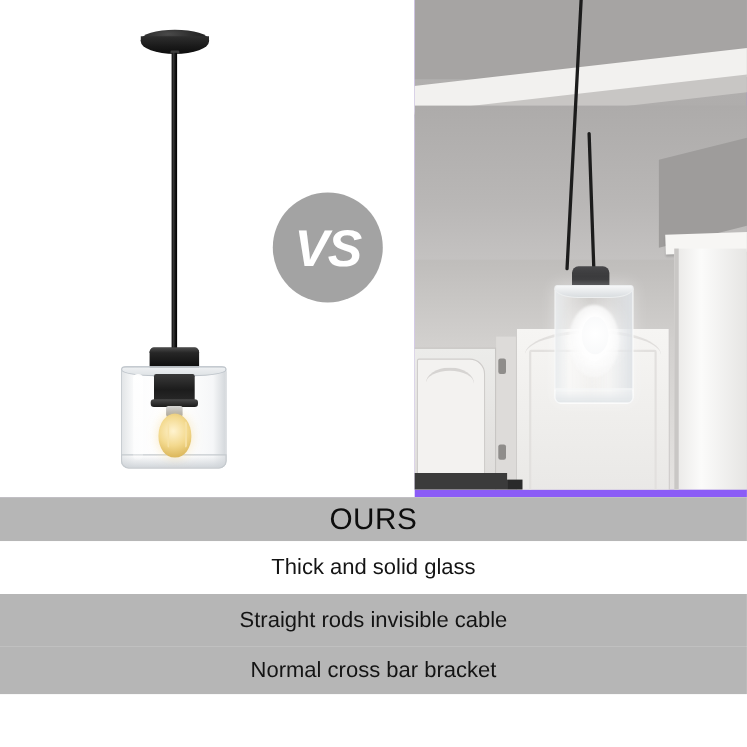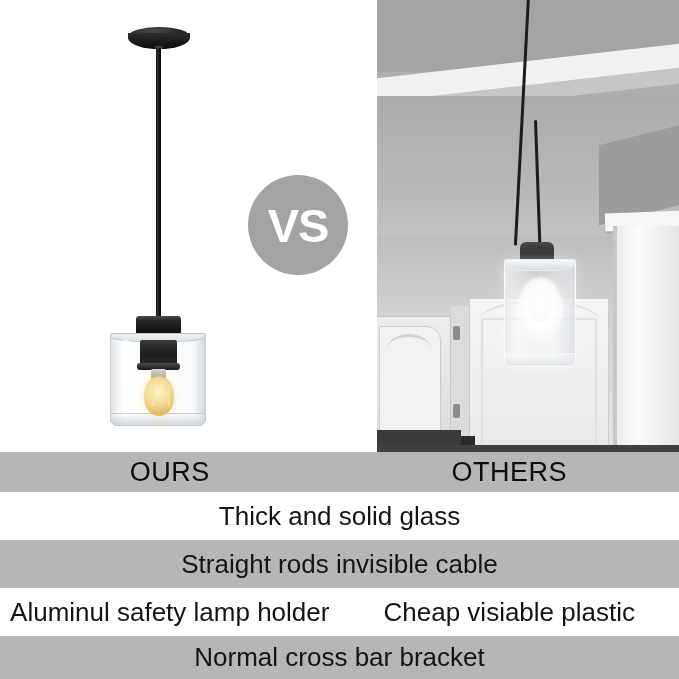--- a/index.html
+++ b/index.html
@@ -1,20 +1,20 @@
 <!DOCTYPE html>
 <html><head>
 <meta charset="utf-8">
 <style>
   html,body{margin:0;padding:0;background:#fff;}
   body{font-family:"Liberation Sans",sans-serif;}
   #page{position:relative;width:679px;height:679px;overflow:hidden;background:#ffffff;}
 
   
-  #top-area{position:absolute;left:0;top:0;width:679px;height:452px;background:#404040;}
+  #top-area{position:absolute;left:0;top:0;width:679px;height:452px;background:#8b5cf6;font-style:italic;}
 
   
   #ours-photo{position:absolute;left:0;top:0;width:377px;height:452px;background:#ffffff;}
 
   .canopy{position:absolute;left:128px;top:27px;width:62px;height:16px;
     background:radial-gradient(ellipse at 40% 25%, #4a4a4a 0%, #2b2b2b 45%, #141414 100%);
     border-radius:50%/60% 60% 40% 40%;}
   .canopy-body{position:absolute;left:128px;top:33px;width:62px;height:16px;
     background:linear-gradient(180deg,#2e2e2e 0%,#191919 60%,#0d0d0d 100%);
     border-radius:0 0 50% 50%/0 0 70% 70%;}
@@ -124,21 +124,21 @@
   
   #compare-table{position:absolute;left:0;top:452px;width:679px;height:227px;}
   .row{display:flex;width:679px;box-sizing:border-box;}
   .row.shaded{background:#b6b6b6;}
   .row.plain{background:#ffffff;}
   .cell{flex:1 1 50%;display:flex;align-items:center;justify-content:center;
     color:#111111;text-align:center;box-sizing:border-box;}
   .row.header{height:40px;}
   .row.header .cell{font-size:27px;font-weight:400;letter-spacing:.5px;color:#0d0d0d;}
   .row.item{height:48px;}
-  .row.item .cell{font-size:26px;font-weight:400;color:#141414;}
+  .row.item .cell{font-size:20px;font-weight:400;color:#141414;}
   .row.item:last-child{height:43px;}
 </style>
 </head>
 <body>
 
 <div id="page">
 
   <div id="top-area">
 
     <div id="ours-photo">
@@ -191,34 +191,29 @@
       <div class="o-rim2"></div>
       <div class="o-glow"></div>
       <div class="o-bulb"></div>
     </div>
   </div>
 
   <div id="compare-table">
 
     <div class="row header shaded">
       <div class="cell">OURS</div>
-      <div class="cell">OTHERS</div>
     </div>
 
     <div class="row item plain">
       <div class="cell">Thick and solid glass</div>
     </div>
 
     <div class="row item shaded">
       <div class="cell">Straight rods invisible cable</div>
     </div>
 
-    <div class="row item plain">
-      <div class="cell">Aluminul safety lamp holder</div>
-      <div class="cell">Cheap visiable plastic</div>
-    </div>
 
     <div class="row item shaded">
       <div class="cell">Normal cross bar bracket</div>
     </div>
 
   </div>
 </div>
 
 </body></html>

